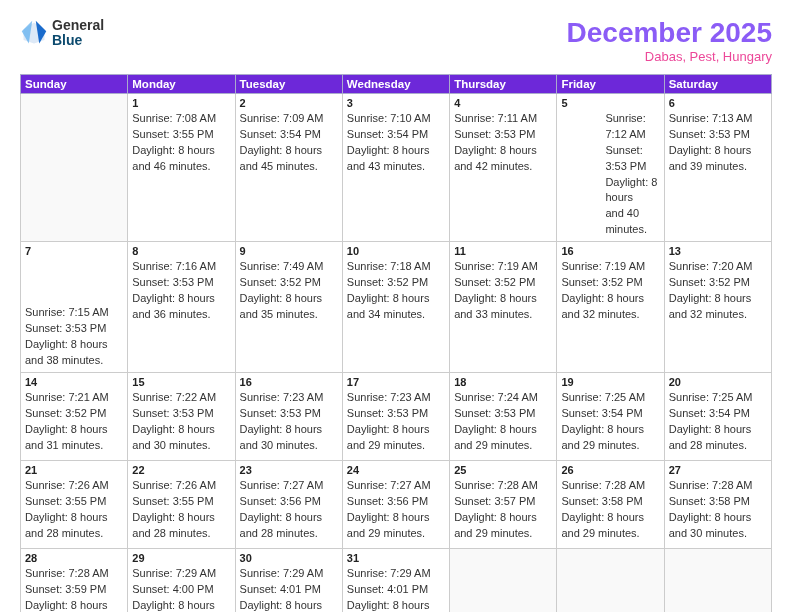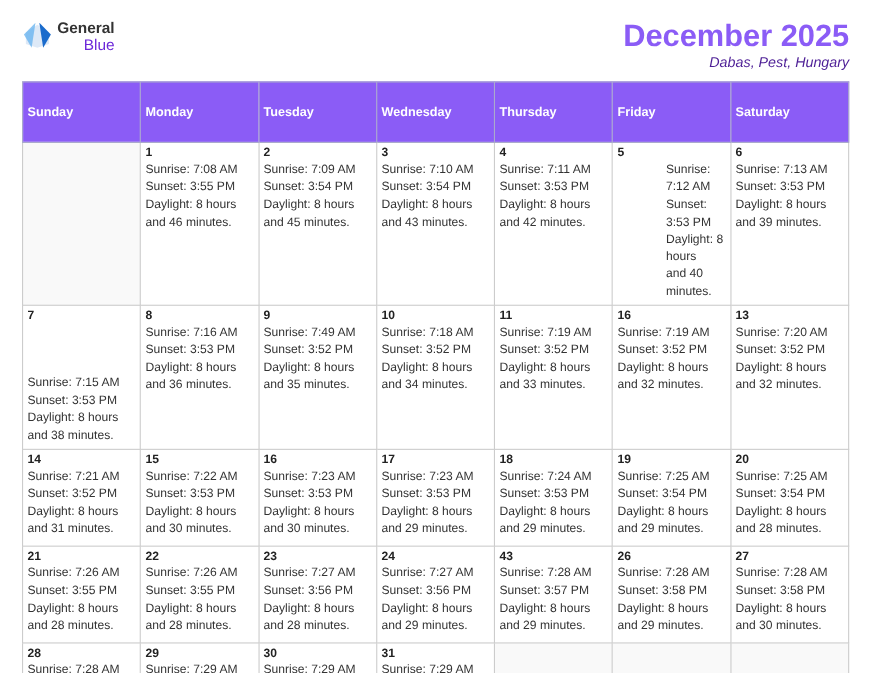--- a/index.html
+++ b/index.html
@@ -25,63 +25,61 @@
     }
     .logo {
       display: flex;
       align-items: center;
       gap: 4px;
     }
     .logo-text {
       display: flex;
       flex-direction: column;
       line-height: 1.1;
-      align-items: flex-end;
     }
     .logo-general {
       font-size: 14px;
       font-weight: bold;
       color: #333;
     }
     .logo-blue {
       font-size: 14px;
-      font-weight: normal;
-      color: #6d28d9;
+      font-weight: bold;
+      color: #0c4a6e;
     }
     .logo-icon {
       width: 28px;
       height: 28px;
     }
     .title-block {
       text-align: right;
     }
     .month-title {
       font-size: 28px;
       font-weight: bold;
       color: #8b5cf6;
       line-height: 1.1;
     }
     .location {
       font-size: 13px;
-      color: #4c1d95;
-      font-style: italic;
+      color: #ec4899;
     }
     .calendar {
       flex: 1;
       border: 1px solid #ccc;
       border-collapse: collapse;
       width: 100%;
       table-layout: fixed;
     }
     .calendar th {
-      background-color: #8b5cf6;
+      background-color: #6d28d9;
       color: white;
       font-size: 11.5px;
       font-weight: bold;
-      padding: 21px 4px;
+      padding: 3px 4px;
       text-align: left;
       border: 1px solid #aac;
     }
     .calendar td {
       border: 1px solid #ccc;
       vertical-align: top;
       padding: 3px 4px;
       font-size: 9.2px;
       color: #333;
       height: 88px;
@@ -310,21 +308,21 @@
 and 28 minutes.</div>
           </td>
           <td>
             <span class="day-number">24</span>
             <div class="day-info" style="white-space: pre-line;">Sunrise: 7:27 AM
 Sunset: 3:56 PM
 Daylight: 8 hours
 and 29 minutes.</div>
           </td>
           <td>
-            <span class="day-number">43</span>
+            <span class="day-number">25</span>
             <div class="day-info" style="white-space: pre-line;">Sunrise: 7:28 AM
 Sunset: 3:57 PM
 Daylight: 8 hours
 and 29 minutes.</div>
           </td>
           <td>
             <span class="day-number">26</span>
             <div class="day-info" style="white-space: pre-line;">Sunrise: 7:28 AM
 Sunset: 3:58 PM
 Daylight: 8 hours

